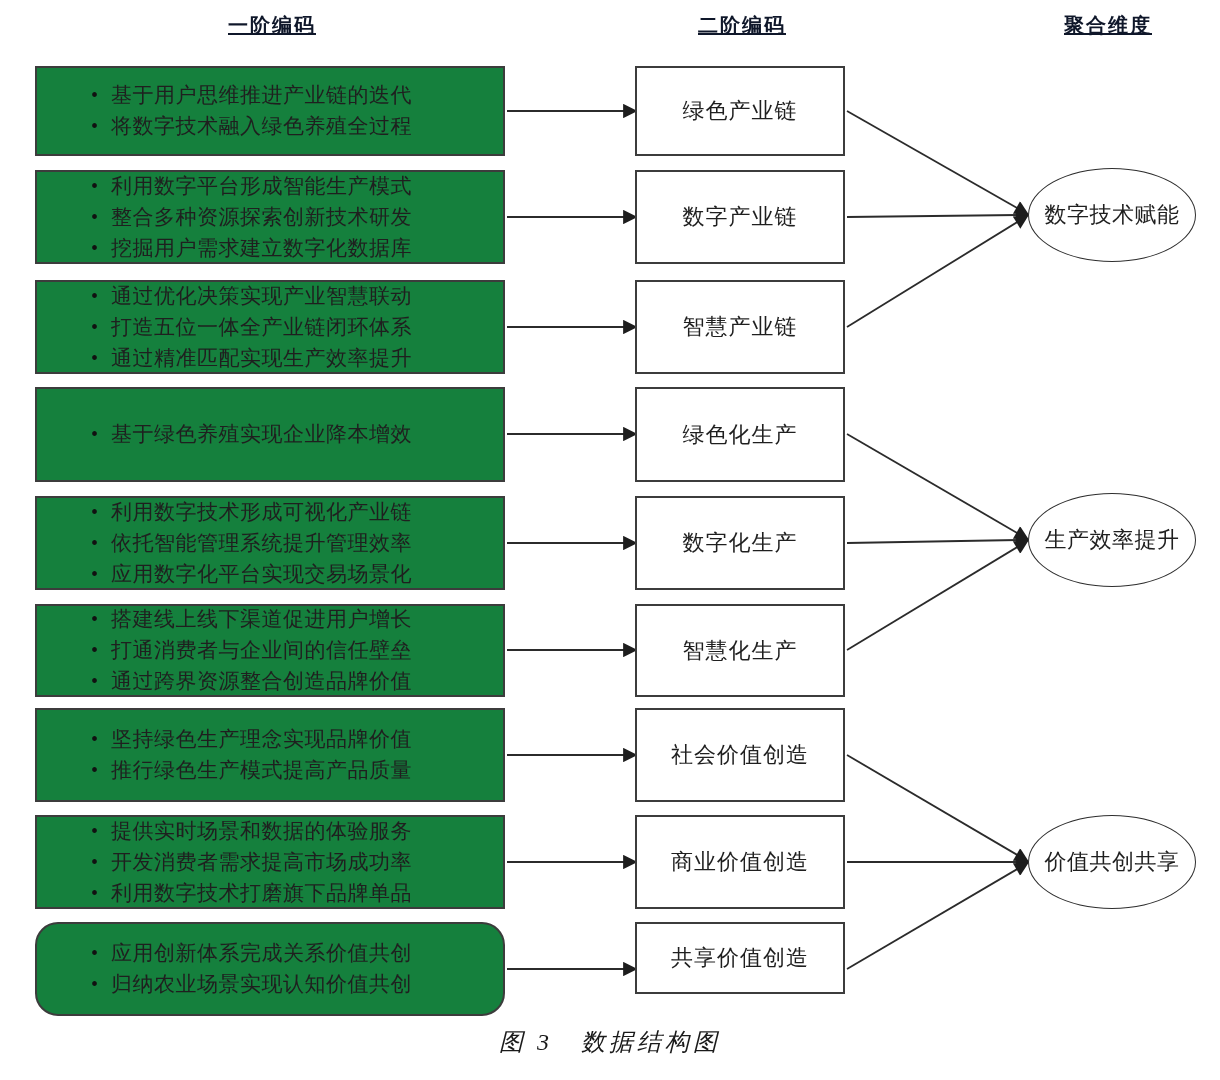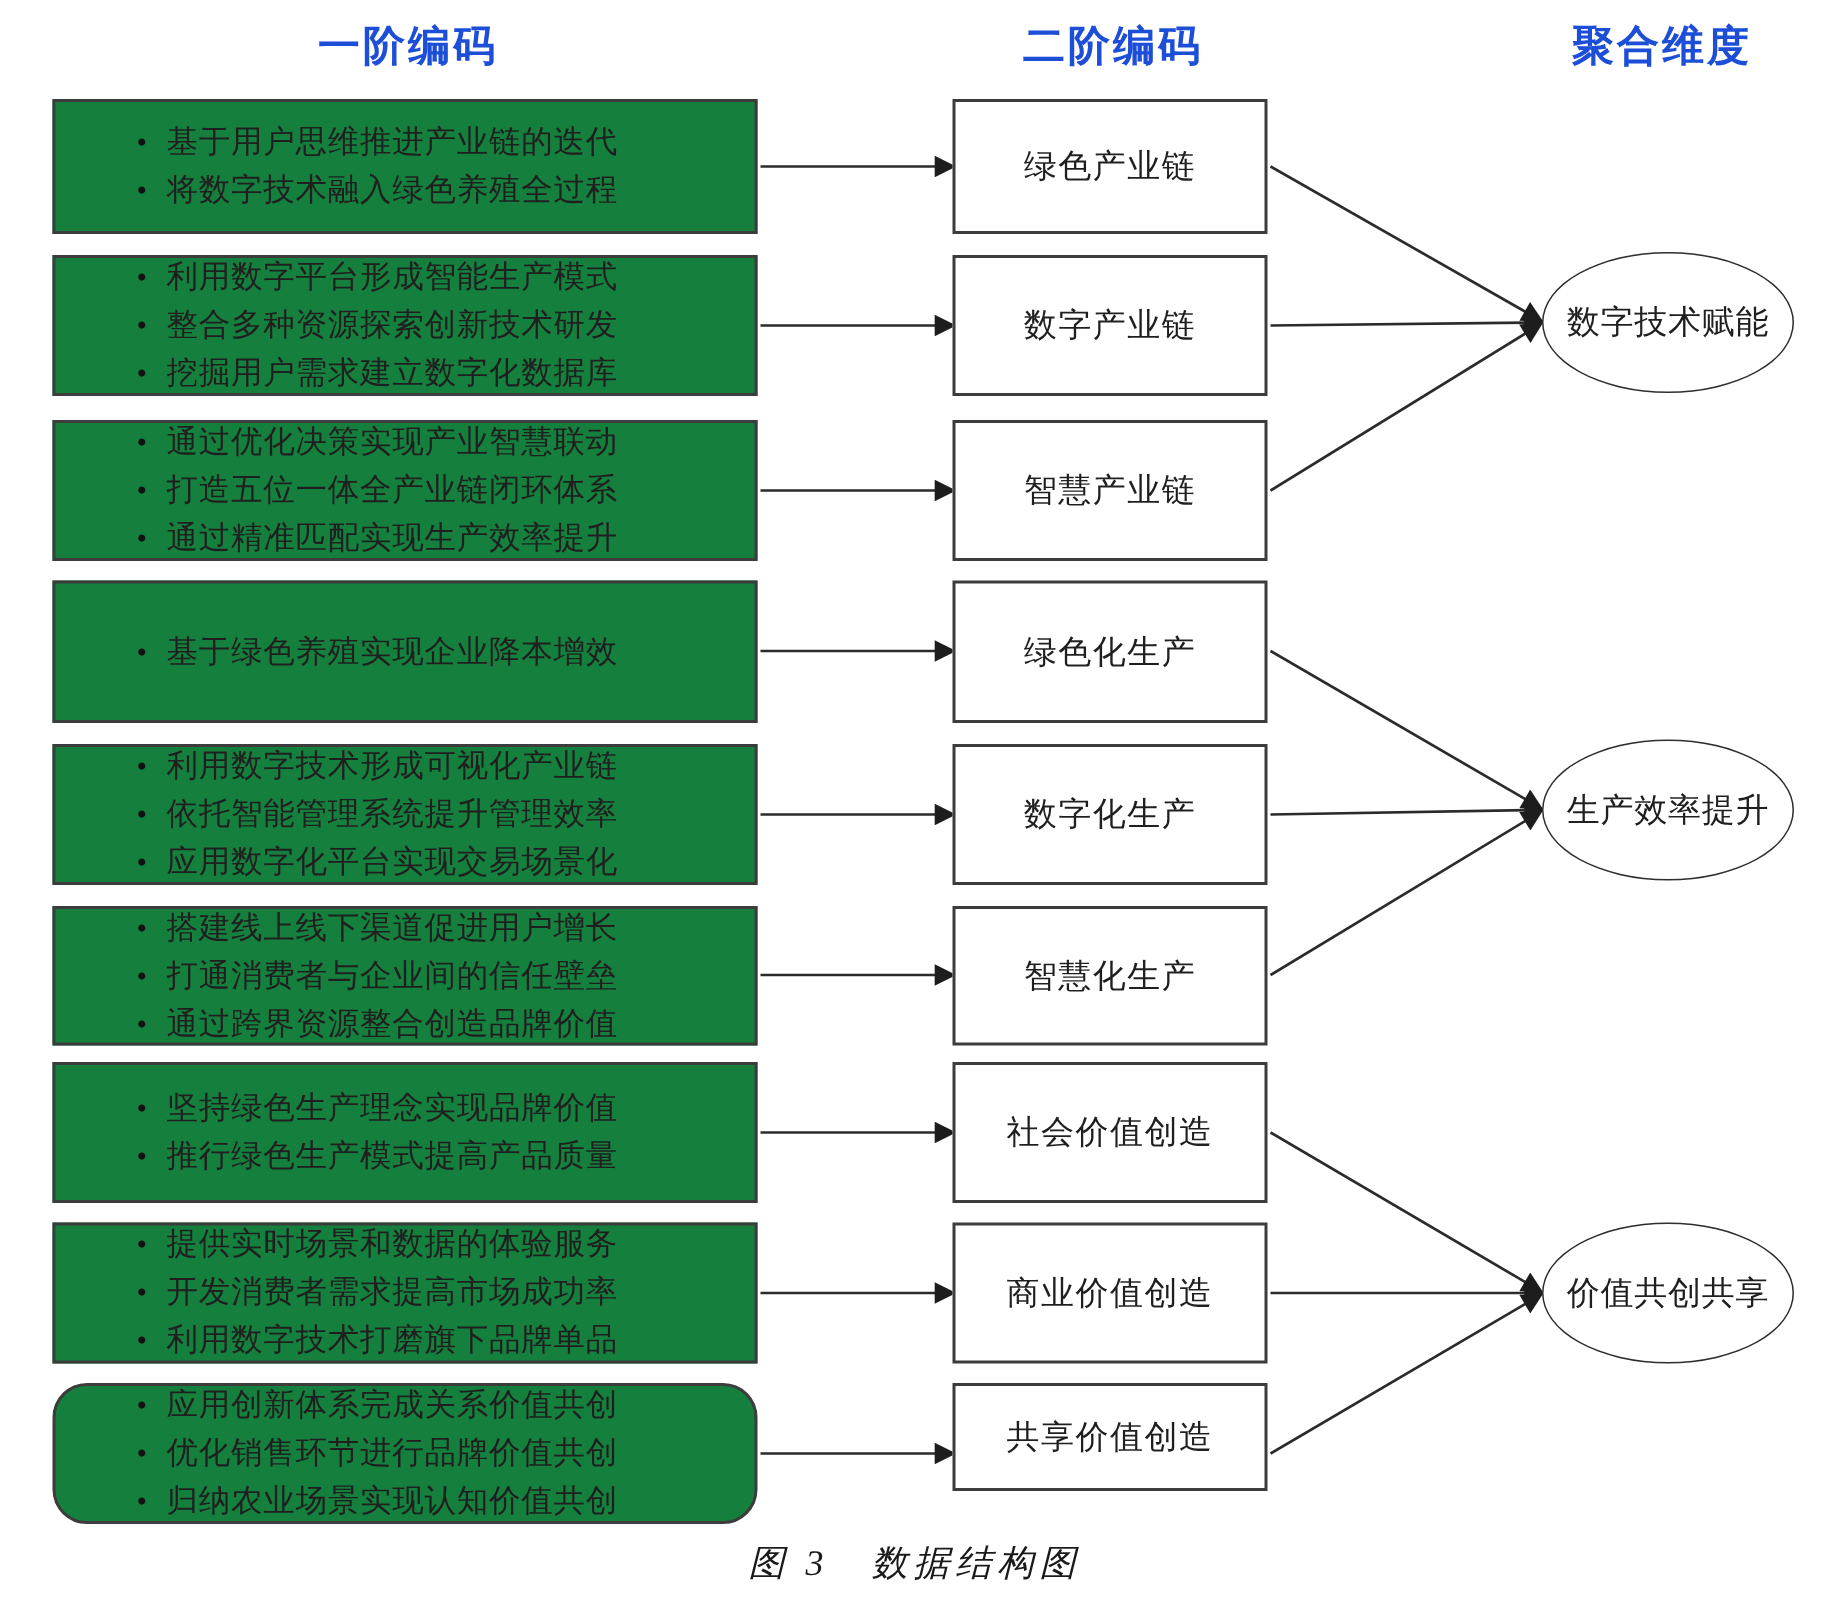--- a/index.html
+++ b/index.html
@@ -6,22 +6,22 @@
   html,body { background:#ffffff; }
   body {
     width:1220px; height:1080px; position:relative; overflow:hidden;
     font-family:"Liberation Serif","DejaVu Serif",serif;
     color:#1c1c1c;
   }
   .canvas { position:absolute; left:0; top:0; width:1220px; height:1080px; }
 
   .col-header {
     position:absolute; top:12px; transform:translateX(-50%);
-    font-size:28px; letter-spacing:2px; white-space:nowrap;
-    font-weight:600; color:#1d4ed8;
+    font-size:20px; letter-spacing:2px; white-space:nowrap;
+    font-weight:600; color:#0f172a;text-decoration:underline;
   }
 
   .fo-box {
     position:absolute; left:35px; width:470px;
     border:2px solid #3c3c3c; background:#15803d;
     display:flex; align-items:center;
   }
   .fo-box ul { list-style:none; margin-left:54px; }
   .fo-box li {
     font-size:21px; line-height:31px; letter-spacing:0.5px;
@@ -140,21 +140,20 @@
   <div class="fo-box" style="top:815px; height:94px;">
     <ul>
       <li>提供实时场景和数据的体验服务</li>
       <li>开发消费者需求提高市场成功率</li>
       <li>利用数字技术打磨旗下品牌单品</li>
     </ul>
   </div>
   <div class="fo-box" style="top:922px; height:94px;border-radius:23px;">
     <ul>
       <li>应用创新体系完成关系价值共创</li>
-      <li>优化销售环节进行品牌价值共创</li>
       <li>归纳农业场景实现认知价值共创</li>
     </ul>
   </div>
 
   <div class="so-box" style="top:66px; height:90px;">绿色产业链</div>
   <div class="so-box" style="top:170px; height:94px;">数字产业链</div>
   <div class="so-box" style="top:280px; height:94px;">智慧产业链</div>
   <div class="so-box" style="top:387px; height:95px;">绿色化生产</div>
   <div class="so-box" style="top:496px; height:94px;">数字化生产</div>
   <div class="so-box" style="top:604px; height:93px;">智慧化生产</div>

